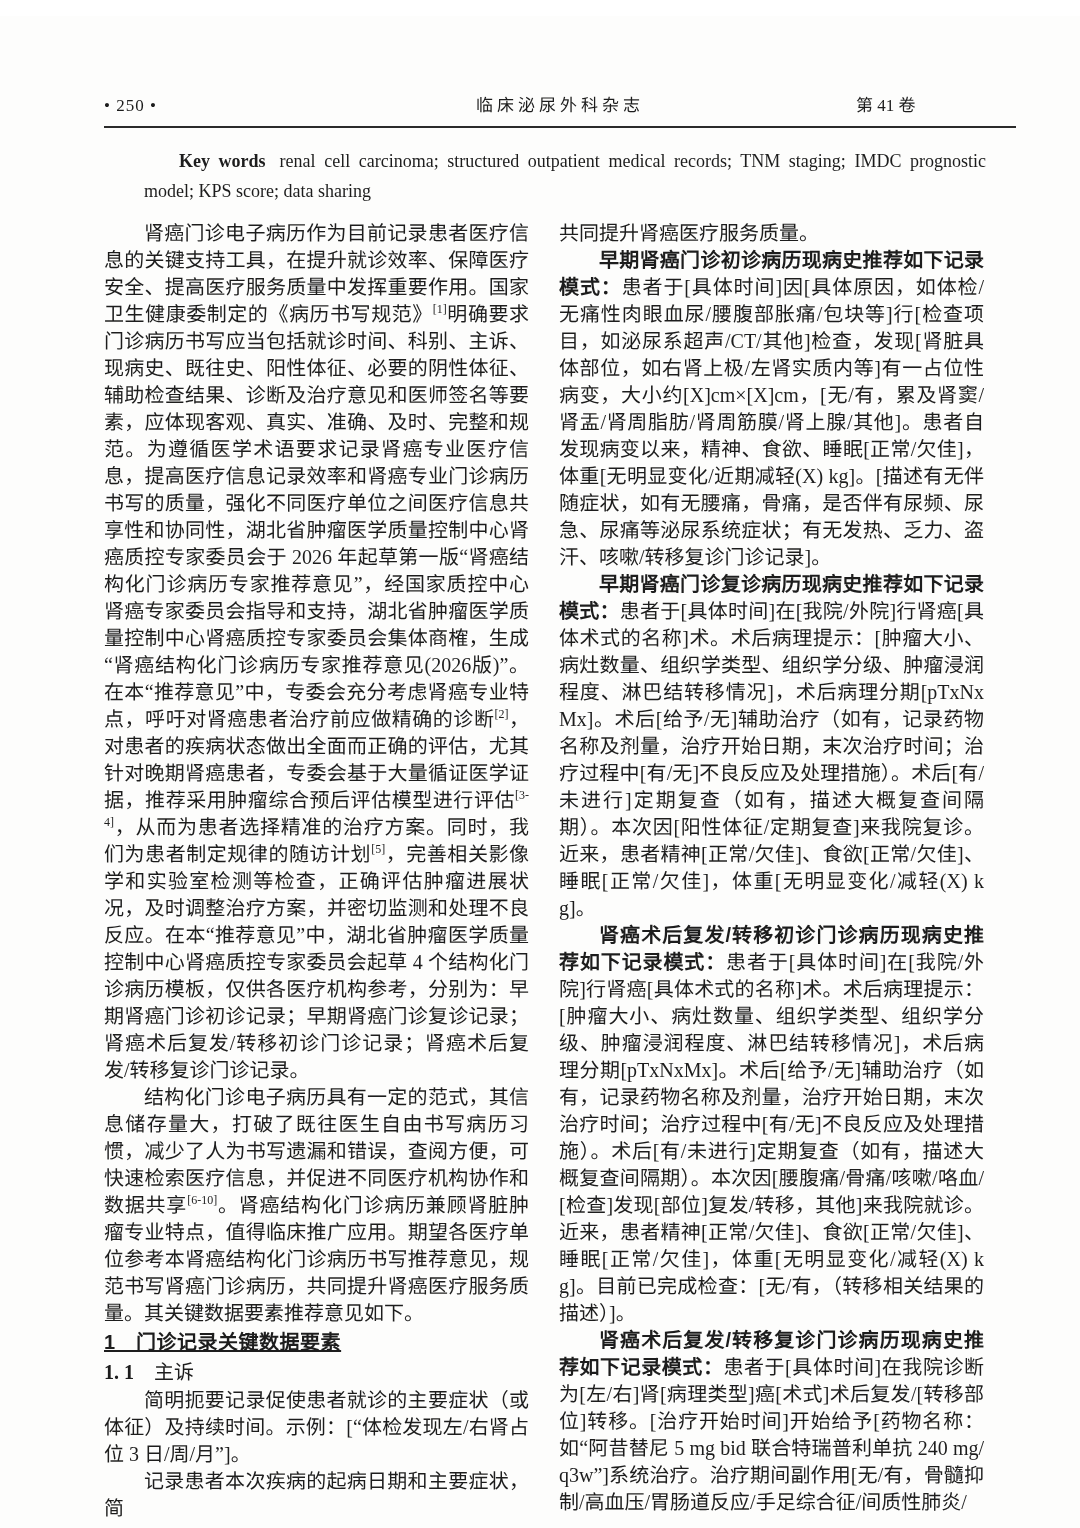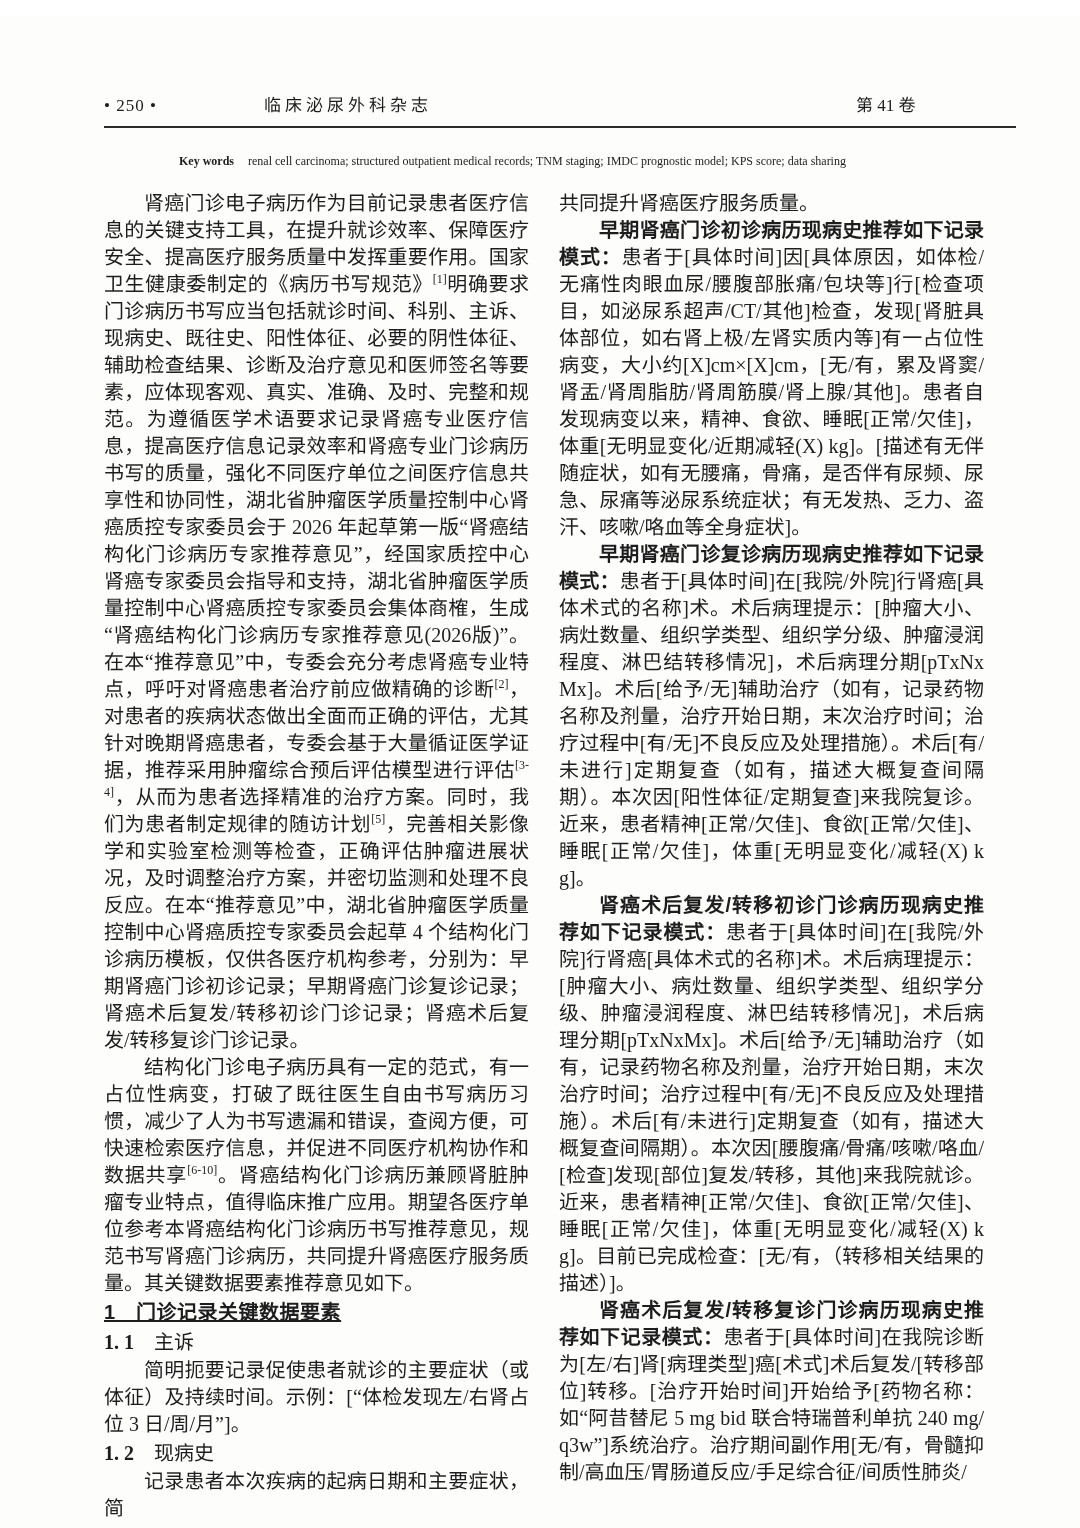--- a/index.html
+++ b/index.html
@@ -20,33 +20,33 @@
 
   
   .running-head {
     display: flex;
     justify-content: space-between;
     align-items: baseline;
     font-size: 17px;
     line-height: 20px;
   }
   .running-head .pageno { width: 160px; letter-spacing: 1px; }
-  .running-head .jtitle { flex: 1; text-align: left; letter-spacing: 4px; }
+  .running-head .jtitle { flex: 1; text-align: center; letter-spacing: 4px; }
   .running-head .vol   { width: 160px; text-align: left; }
 
   .head-rule {
     border: 0;
     border-top: 2px solid #2b2b2b;
     margin: 10px 0 0 0;
   }
 
   
   .keywords {
     margin: 18px 30px 0 40px;
-    font-size: 12px;
+    font-size: 18px;
     line-height: 30px;
     text-align: justify;
   }
   .keywords .kw-first { text-indent: 35px; }
   .keywords .kw-label { font-weight: 700; margin-right: 14px; }
 
   
   .columns {
     display: flex;
     gap: 30px;
@@ -105,29 +105,28 @@
 
   <hr class="head-rule">
 
   <div class="keywords">
     <div class="kw-first"><span class="kw-label">Key words</span><span>renal cell carcinoma; structured outpatient medical records; TNM staging; IMDC prognostic model; KPS score; data sharing</span></div>
   </div>
 
   <div class="columns">
     <div class="col">
         <div class="p"><span>肾癌门诊电子病历作为目前记录患者医疗信息的关键支持工具，在提升就诊效率、保障医疗安全、提高医疗服务质量中发挥重要作用。国家卫生健康委制定的《病历书写规范》</span><sup class="ref">[1]</sup><span>明确要求门诊病历书写应当包括就诊时间、科别、主诉、现病史、既往史、阳性体征、必要的阴性体征、辅助检查结果、诊断及治疗意见和医师签名等要素，应体现客观、真实、准确、及时、完整和规范。为遵循医学术语要求记录肾癌专业医疗信息，提高医疗信息记录效率和肾癌专业门诊病历书写的质量，强化不同医疗单位之间医疗信息共享性和协同性，湖北省肿瘤医学质量控制中心肾癌质控专家委员会于 2026 年起草第一版“肾癌结构化门诊病历专家推荐意见”，经国家质控中心肾癌专家委员会指导和支持，湖北省肿瘤医学质量控制中心肾癌质控专家委员会集体商榷，生成“肾癌结构化门诊病历专家推荐意见(2026版)”。在本“推荐意见”中，专委会充分考虑肾癌专业特点，呼吁对肾癌患者治疗前应做精确的诊断</span><sup class="ref">[2]</sup><span>，对患者的疾病状态做出全面而正确的评估，尤其针对晚期肾癌患者，专委会基于大量循证医学证据，推荐采用肿瘤综合预后评估模型进行评估</span><sup class="ref">[3-4]</sup><span>，从而为患者选择精准的治疗方案。同时，我们为患者制定规律的随访计划</span><sup class="ref">[5]</sup><span>，完善相关影像学和实验室检测等检查，正确评估肿瘤进展状况，及时调整治疗方案，并密切监测和处理不良反应。在本“推荐意见”中，湖北省肿瘤医学质量控制中心肾癌质控专家委员会起草 4 个结构化门诊病历模板，仅供各医疗机构参考，分别为：早期肾癌门诊初诊记录；早期肾癌门诊复诊记录；肾癌术后复发/转移初诊门诊记录；肾癌术后复发/转移复诊门诊记录。</span></div>
-        <div class="p"><span>结构化门诊电子病历具有一定的范式，有一占位性病变，打破了既往医生自由书写病历习惯，减少了人为书写遗漏和错误，查阅方便，可快速检索医疗信息，并促进不同医疗机构协作和数据共享</span><sup class="ref">[6-10]</sup><span>。肾癌结构化门诊病历兼顾肾脏肿瘤专业特点，值得临床推广应用。期望各医疗单位参考本肾癌结构化门诊病历书写推荐意见，规范书写肾癌门诊病历，共同提升肾癌医疗服务质量。其关键数据要素推荐意见如下。</span></div>
+        <div class="p"><span>结构化门诊电子病历具有一定的范式，其信息储存量大，打破了既往医生自由书写病历习惯，减少了人为书写遗漏和错误，查阅方便，可快速检索医疗信息，并促进不同医疗机构协作和数据共享</span><sup class="ref">[6-10]</sup><span>。肾癌结构化门诊病历兼顾肾脏肿瘤专业特点，值得临床推广应用。期望各医疗单位参考本肾癌结构化门诊病历书写推荐意见，规范书写肾癌门诊病历，共同提升肾癌医疗服务质量。其关键数据要素推荐意见如下。</span></div>
         <div class="h1"><span class="run-hb">1　门诊记录关键数据要素</span></div>
         <div class="h2"><span class="run-b num">1. 1</span><span>　主诉</span></div>
         <div class="p"><span>简明扼要记录促使患者就诊的主要症状（或体征）及持续时间。示例：[“体检发现左/右肾占位 3 日/周/月”]。</span></div>
-        <div class="h2"><span class="run-b num">1. 2</span><span>　现病史</span></div>
         <div class="p"><span>记录患者本次疾病的起病日期和主要症状，简</span></div>
       </div>
     <div class="col">
         <div class="p no-indent"><span>共同提升肾癌医疗服务质量。</span></div>
-        <div class="p"><span class="run-hb">早期肾癌门诊初诊病历现病史推荐如下记录模式：</span><span>患者于[具体时间]因[具体原因，如体检/无痛性肉眼血尿/腰腹部胀痛/包块等]行[检查项目，如泌尿系超声/CT/其他]检查，发现[肾脏具体部位，如右肾上极/左肾实质内等]有一占位性病变，大小约[X]cm×[X]cm，[无/有，累及肾窦/肾盂/肾周脂肪/肾周筋膜/肾上腺/其他]。患者自发现病变以来，精神、食欲、睡眠[正常/欠佳]，体重[无明显变化/近期减轻(X) kg]。[描述有无伴随症状，如有无腰痛，骨痛，是否伴有尿频、尿急、尿痛等泌尿系统症状；有无发热、乏力、盗汗、咳嗽/咯血等全身症状]。</span></div>
+        <div class="p"><span class="run-hb">早期肾癌门诊初诊病历现病史推荐如下记录模式：</span><span>患者于[具体时间]因[具体原因，如体检/无痛性肉眼血尿/腰腹部胀痛/包块等]行[检查项目，如泌尿系超声/CT/其他]检查，发现[肾脏具体部位，如右肾上极/左肾实质内等]有一占位性病变，大小约[X]cm×[X]cm，[无/有，累及肾窦/肾盂/肾周脂肪/肾周筋膜/肾上腺/其他]。患者自发现病变以来，精神、食欲、睡眠[正常/欠佳]，体重[无明显变化/近期减轻(X) kg]。[描述有无伴随症状，如有无腰痛，骨痛，是否伴有尿频、尿急、尿痛等泌尿系统症状；有无发热、乏力、盗汗、咳嗽/转移复诊门诊记录]。</span></div>
         <div class="p"><span class="run-hb">早期肾癌门诊复诊病历现病史推荐如下记录模式：</span><span>患者于[具体时间]在[我院/外院]行肾癌[具体术式的名称]术。术后病理提示：[肿瘤大小、病灶数量、组织学类型、组织学分级、肿瘤浸润程度、淋巴结转移情况]，术后病理分期[pTxNxMx]。术后[给予/无]辅助治疗（如有，记录药物名称及剂量，治疗开始日期，末次治疗时间；治疗过程中[有/无]不良反应及处理措施）。术后[有/未进行]定期复查（如有，描述大概复查间隔期）。本次因[阳性体征/定期复查]来我院复诊。近来，患者精神[正常/欠佳]、食欲[正常/欠佳]、睡眠[正常/欠佳]，体重[无明显变化/减轻(X) kg]。</span></div>
         <div class="p"><span class="run-hb">肾癌术后复发/转移初诊门诊病历现病史推荐如下记录模式：</span><span>患者于[具体时间]在[我院/外院]行肾癌[具体术式的名称]术。术后病理提示：[肿瘤大小、病灶数量、组织学类型、组织学分级、肿瘤浸润程度、淋巴结转移情况]，术后病理分期[pTxNxMx]。术后[给予/无]辅助治疗（如有，记录药物名称及剂量，治疗开始日期，末次治疗时间；治疗过程中[有/无]不良反应及处理措施）。术后[有/未进行]定期复查（如有，描述大概复查间隔期）。本次因[腰腹痛/骨痛/咳嗽/咯血/[检查]发现[部位]复发/转移，其他]来我院就诊。近来，患者精神[正常/欠佳]、食欲[正常/欠佳]、睡眠[正常/欠佳]，体重[无明显变化/减轻(X) kg]。目前已完成检查：[无/有，（转移相关结果的描述）]。</span></div>
         <div class="p"><span class="run-hb">肾癌术后复发/转移复诊门诊病历现病史推荐如下记录模式：</span><span>患者于[具体时间]在我院诊断为[左/右]肾[病理类型]癌[术式]术后复发/[转移部位]转移。[治疗开始时间]开始给予[药物名称：如“阿昔替尼 5 mg bid 联合特瑞普利单抗 240 mg/q3w”]系统治疗。治疗期间副作用[无/有，骨髓抑制/高血压/胃肠道反应/手足综合征/间质性肺炎/</span></div>
       </div>
   </div>
 
 </div>
 
 </body></html>

